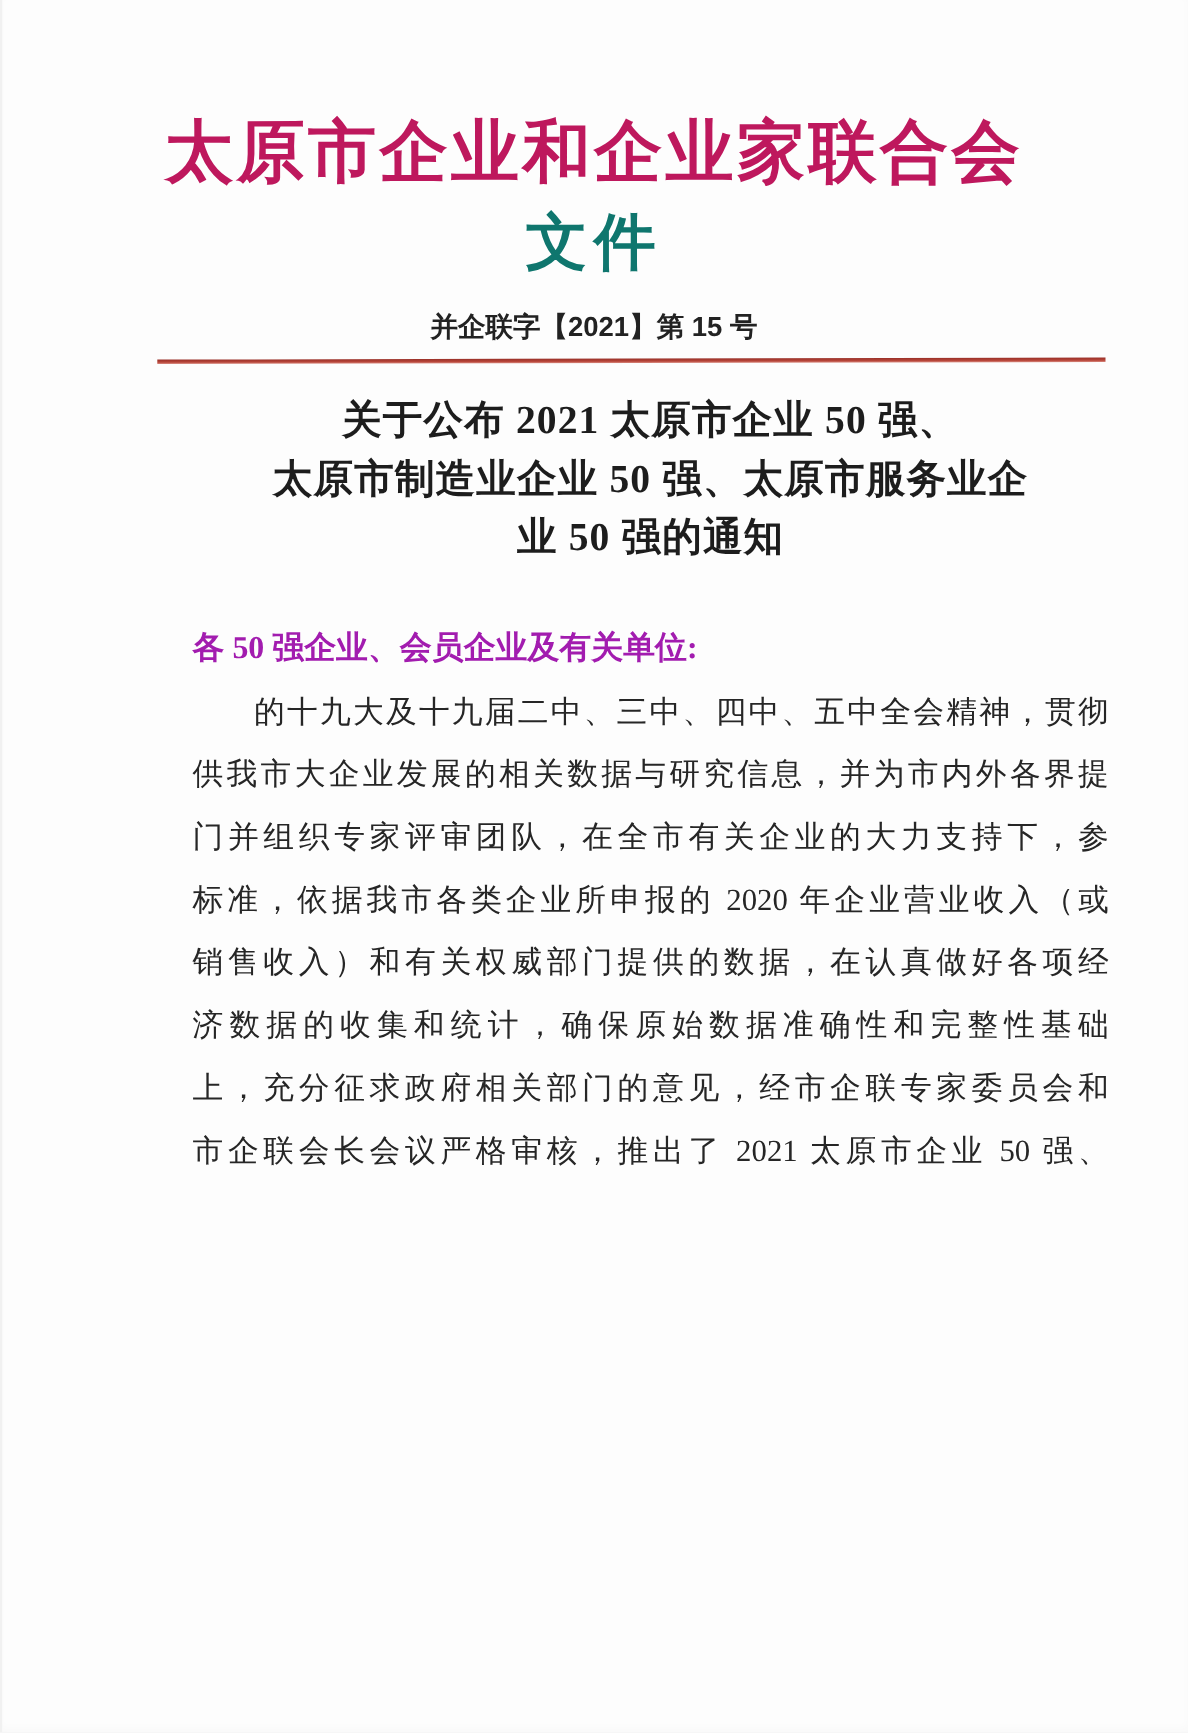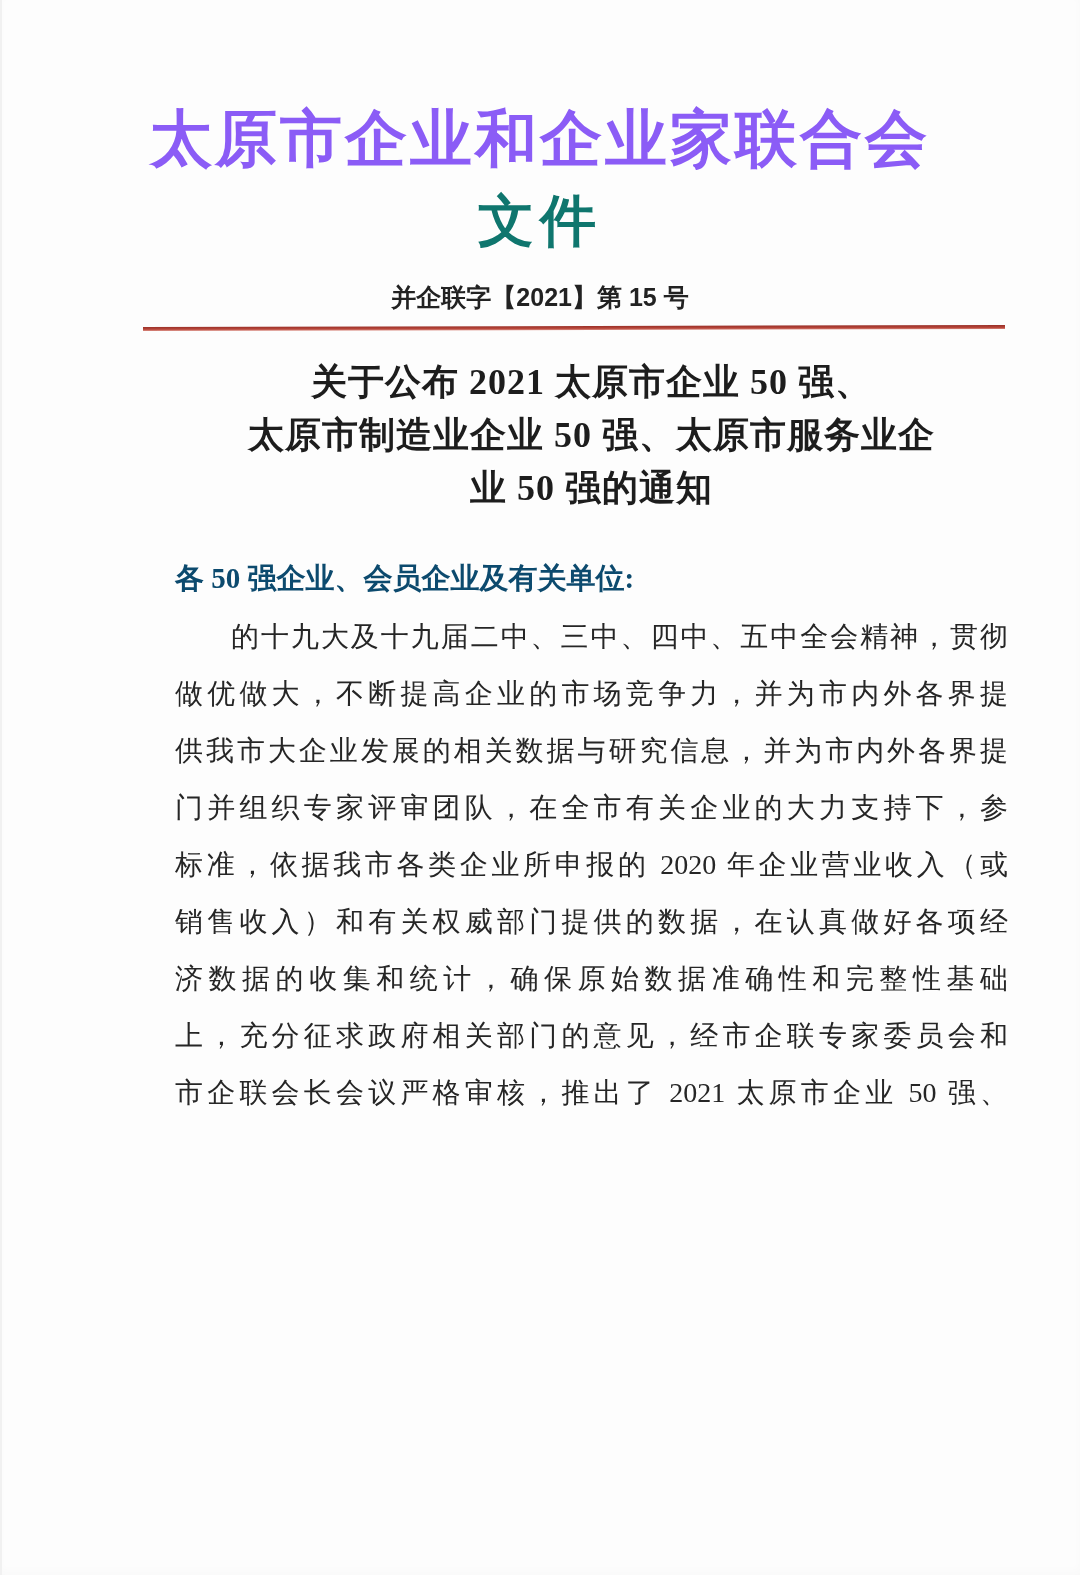--- a/index.html
+++ b/index.html
@@ -19,21 +19,21 @@
   
   .letterhead {
     text-align: center;
   }
   .org-name {
     margin-top: 104px;
     font-size: 62px;
     line-height: 1.15;
     font-weight: bold;
     letter-spacing: 3px;
-    color: #8b5cf6;
+    color: #be185d;
   }
   .doc-word {
     margin-top: 14px;
     font-size: 56px;
     line-height: 1.15;
     font-weight: bold;
     letter-spacing: 6px;
     color: #0f766e;
   }
   .doc-number {
@@ -59,25 +59,25 @@
   .title {
     margin-top: 26px;
     text-align: center;
     font-size: 36px;
     line-height: 53px;
     font-weight: bold;
     letter-spacing: 1px;
     color: #1d1d1d;
   }
   .salutation {
-    margin-top: 43px;
+    margin-top: 54px;
     font-size: 29px;
     line-height: 40px;
     font-weight: bold;
-    color: #0c4a6e;
+    color: #a21caf;
   }
   .paragraph {
     margin-top: 10px;
     color: #262626;
   }
   .para-line {
     font-size: 28px;
     height: 57px;
     line-height: 57px;
     white-space: nowrap;
@@ -106,21 +106,20 @@
       <div class="title-line">关于公布 2021 太原市企业 50 强、</div>
       <div class="title-line">太原市制造业企业 50 强、太原市服务业企</div>
       <div class="title-line">业 50 强的通知</div>
     </div>
 
     <div class="salutation">各 50 强企业、会员企业及有关单位:</div>
 
     <div class="paragraph">
 
         <div class="para-line">的十九大及十九届二中、三中、四中、五中全会精神，贯彻</div>
-        <div class="para-line">做优做大，不断提高企业的市场竞争力，并为市内外各界提</div>
         <div class="para-line">供我市大企业发展的相关数据与研究信息，并为市内外各界提</div>
         <div class="para-line">门并组织专家评审团队，在全市有关企业的大力支持下，参</div>
         <div class="para-line">标准，依据我市各类企业所申报的 2020 年企业营业收入（或</div>
         <div class="para-line">销售收入）和有关权威部门提供的数据，在认真做好各项经</div>
         <div class="para-line">济数据的收集和统计，确保原始数据准确性和完整性基础</div>
         <div class="para-line">上，充分征求政府相关部门的意见，经市企联专家委员会和</div>
         <div class="para-line">市企联会长会议严格审核，推出了 2021 太原市企业 50 强、</div>
       </div>
   </div>
 

